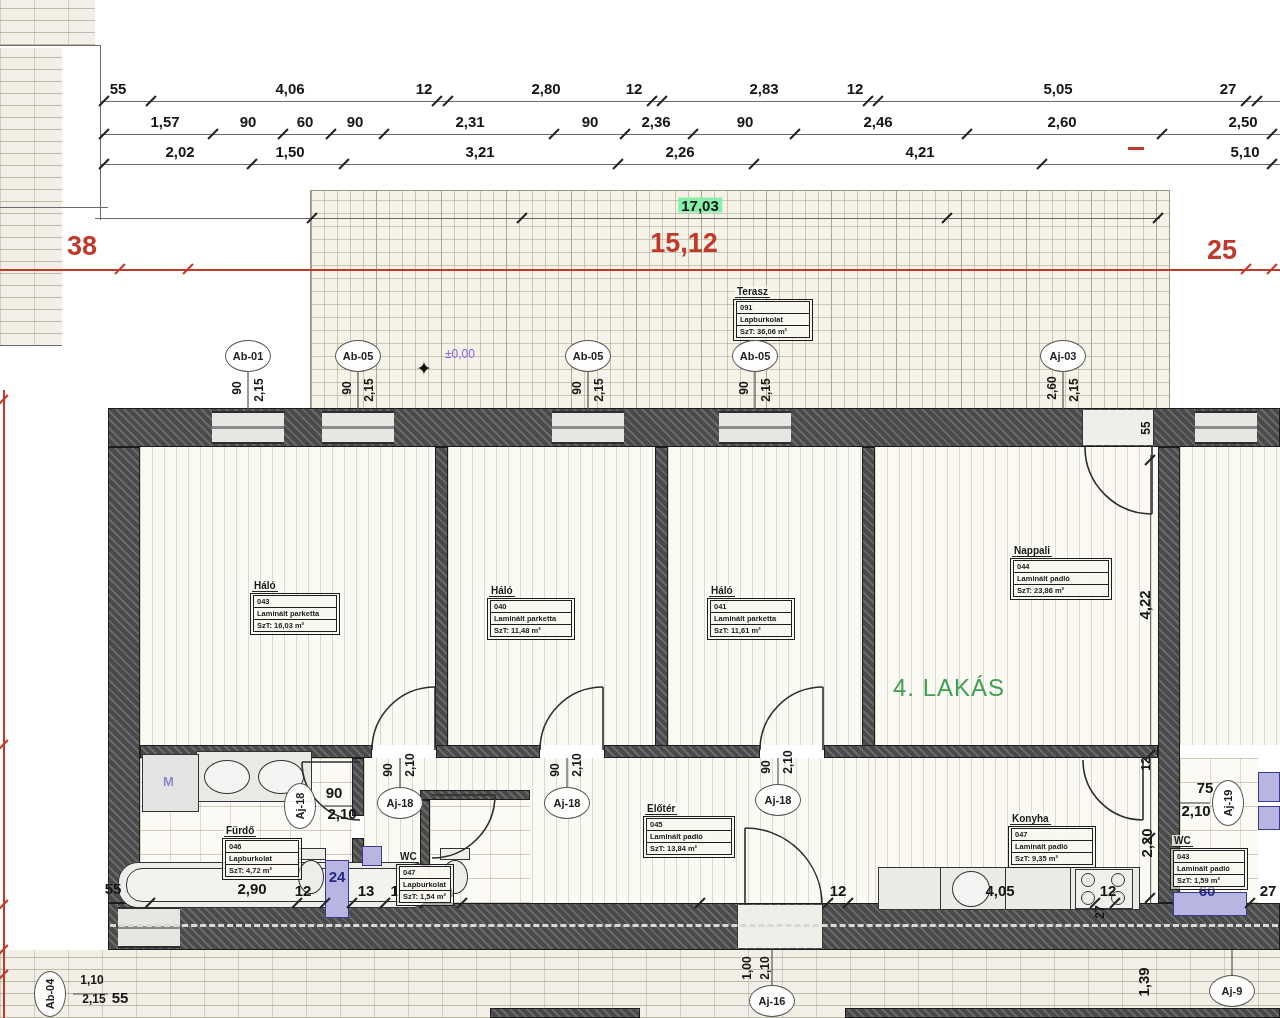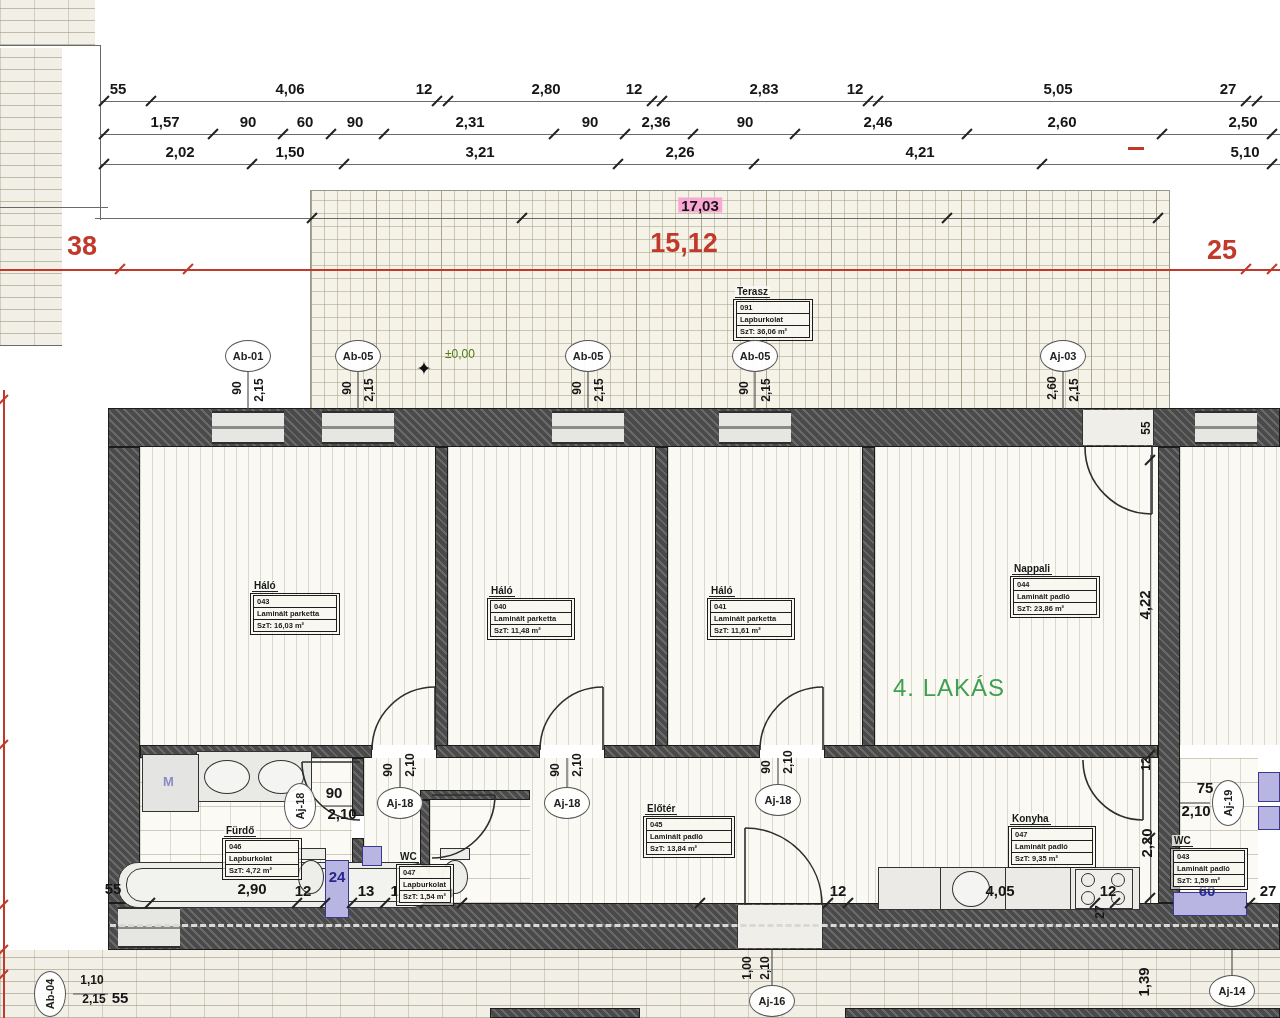--- a/index.html
+++ b/index.html
@@ -29,22 +29,22 @@
   .opening{background:#efeee8;box-sizing:border-box;border-left:1px solid #333;border-right:1px solid #333;}
   .gline{background:#6a6a6a;}
   .redline{background:#c0392b;}
   
   .dim{position:absolute;font-weight:bold;font-size:15px;line-height:1;color:#161616;
        white-space:nowrap;transform:translate(-50%,-50%);z-index:40;}
   .dim.sm{font-size:12px;}
   .dim.rot{transform:translate(-50%,-50%) rotate(-90deg);}
   .dim.red{color:#c0392b;font-size:27px;}
   .dim.navy{color:#28288c;font-size:15px;}
-  .dim.bg{background:#f9a8d4;padding:0 3px;}
-  .dim.grey{color:#4d7c0f;font-weight:normal;font-size:12px;}
+  .dim.bg{background:#86efac;padding:0 3px;}
+  .dim.grey{color:#8b5cf6;font-weight:normal;font-size:12px;}
   .tick{position:absolute;width:14px;height:2px;background:#222;z-index:39;
         transform:translate(-50%,-50%) rotate(-45deg);}
   .tick.red{background:#c0392b;}
   
   .circle{position:absolute;width:46px;height:32px;border:1.3px solid #555;border-radius:50%;
     background:rgba(255,255,255,.92);color:#222;font-size:11px;font-weight:bold;
     display:flex;align-items:center;justify-content:center;z-index:45;
     transform:translate(-50%,-50%);box-sizing:border-box;}
   .circle.rot{transform:translate(-50%,-50%) rotate(-90deg);}
   
@@ -268,21 +268,21 @@
     <div class="circle" style="left: 358px; top: 356px;">Ab-05</div>
     <div class="circle" style="left: 588px; top: 356px;">Ab-05</div>
     <div class="circle" style="left: 755px; top: 356px;">Ab-05</div>
     <div class="circle" style="left: 1063px; top: 356px;">Aj-03</div>
     <div class="circle rot" style="left: 300px; top: 806px;">Aj-18</div>
     <div class="circle" style="left: 400px; top: 803px;">Aj-18</div>
     <div class="circle" style="left: 567px; top: 803px;">Aj-18</div>
     <div class="circle" style="left: 778px; top: 800px;">Aj-18</div>
     <div class="circle rot" style="left: 1228px; top: 803px;">Aj-19</div>
     <div class="circle" style="left: 772px; top: 1001px;">Aj-16</div>
-    <div class="circle" style="left: 1232px; top: 991px;">Aj-14</div>
+    <div class="circle" style="left: 1232px; top: 991px;">Aj-9</div>
     <div class="circle rot" style="left: 50px; top: 994px;">Ab-04</div>
     <div class="rbox" style="left: 733px; top: 281px; width: 80px;"><div class="t">Terasz</div><div class="inner">
         <div class="r">091</div>
         <div class="r">Lapburkolat</div>
         <div class="r">SzT: 36,06 m²</div>
       </div></div>
     <div class="rbox" style="left: 250px; top: 575px; width: 90px;"><div class="t">Háló</div><div class="inner">
         <div class="r">043</div>
         <div class="r">Laminált parketta</div>
         <div class="r">SzT: 16,03 m²</div>
@@ -290,21 +290,21 @@
     <div class="rbox" style="left: 487px; top: 580px; width: 88px;"><div class="t">Háló</div><div class="inner">
         <div class="r">040</div>
         <div class="r">Laminált parketta</div>
         <div class="r">SzT: 11,48 m²</div>
       </div></div>
     <div class="rbox" style="left: 707px; top: 580px; width: 88px;"><div class="t">Háló</div><div class="inner">
         <div class="r">041</div>
         <div class="r">Laminált parketta</div>
         <div class="r">SzT: 11,61 m²</div>
       </div></div>
-    <div class="rbox" style="left: 1010px; top: 558px; width: 90px;"><div class="t">Nappali</div><div class="inner">
+    <div class="rbox" style="left: 1010px; top: 540px; width: 102px;"><div class="t">Nappali</div><div class="inner">
         <div class="r">044</div>
         <div class="r">Laminált padló</div>
         <div class="r">SzT: 23,86 m²</div>
       </div></div>
     <div class="rbox" style="left: 643px; top: 798px; width: 92px;"><div class="t">Előtér</div><div class="inner">
         <div class="r">045</div>
         <div class="r">Laminált padló</div>
         <div class="r">SzT: 13,84 m²</div>
       </div></div>
     <div class="rbox" style="left: 1008px; top: 808px; width: 88px;"><div class="t">Konyha</div><div class="inner">

